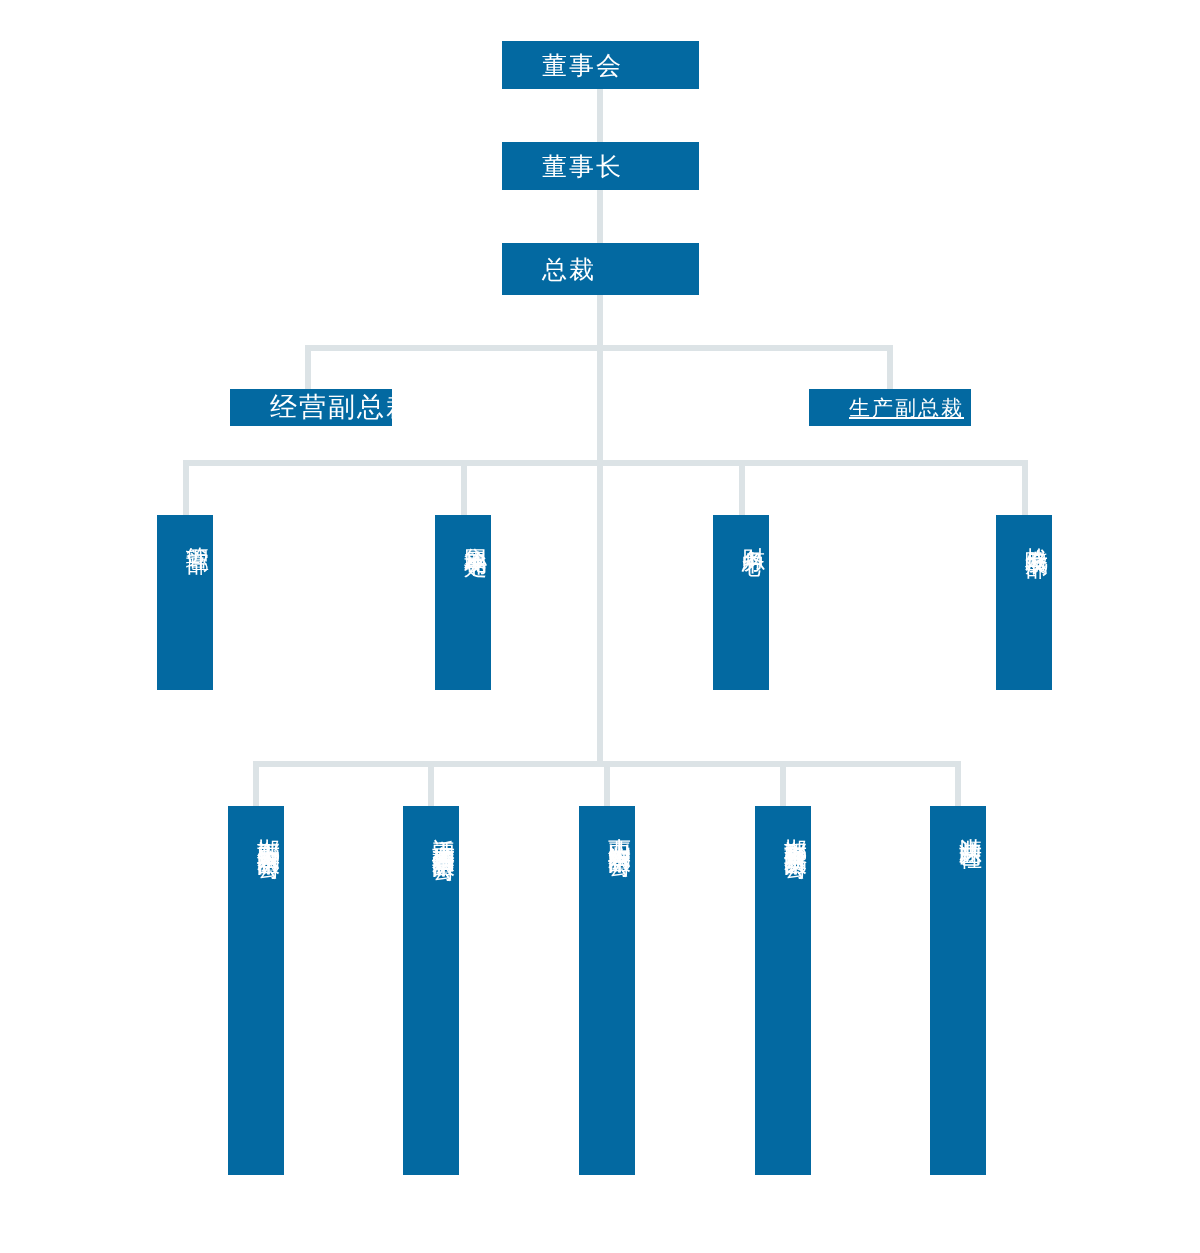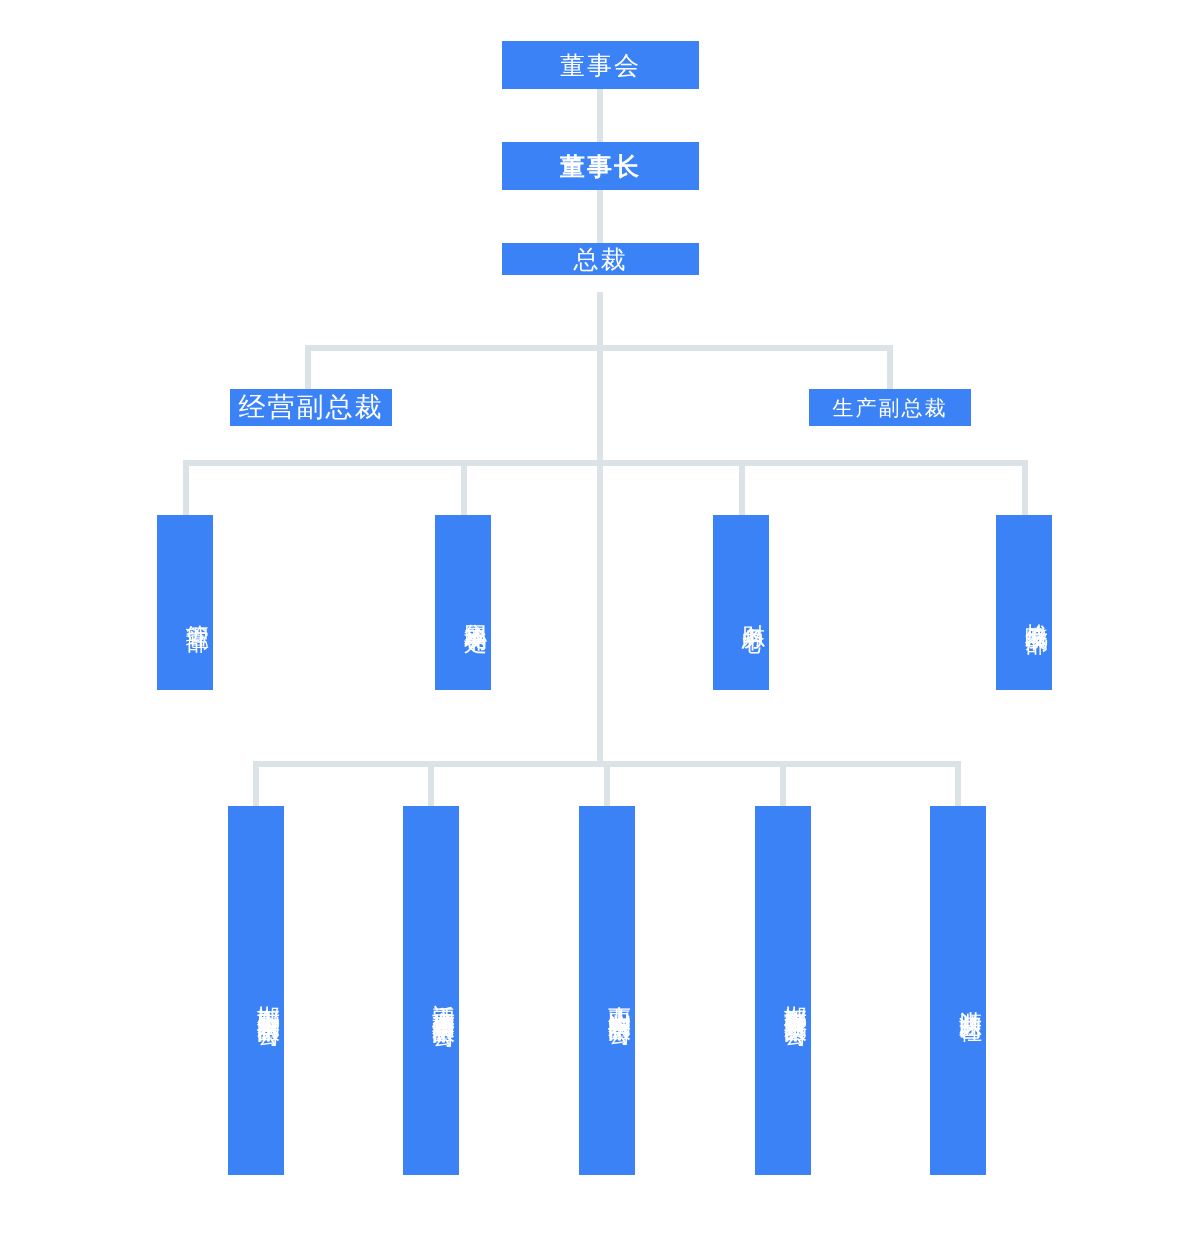--- a/index.html
+++ b/index.html
@@ -22,25 +22,25 @@
   .line {
     position: absolute;
     background: #dce3e6;
   }
   .line-v { width: 6px; }
   .line-h { height: 6px; }
 
   
   .node {
     position: absolute;
-    background: #3b82f6;
+    background: #0369a1;
     color: #ffffff;
     box-sizing: border-box;
     display: flex;
-    justify-content: center;
+    padding-left: 40px;
   }
   .node.horiz {
     align-items: center;
     font-size: 25px;
     letter-spacing: 2px;
     line-height: 1;
   }
   .node.vert {
     align-items: flex-start;
     writing-mode: vertical-rl;
@@ -86,32 +86,32 @@
   <div class="line line-v" style="left:253px; top:761px; height:48px;"></div>
   <div class="line line-v" style="left:428px; top:761px; height:48px;"></div>
   <div class="line line-v" style="left:604px; top:761px; height:48px;"></div>
   <div class="line line-v" style="left:780px; top:761px; height:48px;"></div>
   <div class="line line-v" style="left:955px; top:761px; height:48px;"></div>
 
   <div class="node horiz" style="left:502px; top:41px; width:197px; height:48px;">
     <span class="htext">董事会</span>
   </div>
 
-  <div class="node horiz" style="left:502px; top:142px; width:197px; height:48px;font-weight:bold;">
+  <div class="node horiz" style="left:502px; top:142px; width:197px; height:48px;">
     <span class="htext">董事长</span>
   </div>
 
-  <div class="node horiz" style="left:502px; top:243px; width:197px; height:32px;">
+  <div class="node horiz" style="left:502px; top:243px; width:197px; height:52px;">
     <span class="htext">总裁</span>
   </div>
 
   <div class="node horiz" style="left:230px; top:389px; width:162px; height:37px; font-size:27px;">
     <span class="htext">经营副总裁</span>
   </div>
-  <div class="node horiz" style="left:809px; top:389px; width:162px; height:37px; font-size:21px;">
+  <div class="node horiz" style="left:809px; top:389px; width:162px; height:37px; font-size:21px;text-decoration:underline;">
     <span class="htext">生产副总裁</span>
   </div>
 
   <div class="node vert" style="left:157px; top:515px; width:56px; height:175px;">
     <span class="vtext">管理部</span>
   </div>
   <div class="node vert" style="left:435px; top:515px; width:56px; height:175px;">
     <span class="vtext">集团秘书处</span>
   </div>
   <div class="node vert" style="left:713px; top:515px; width:56px; height:175px;">

